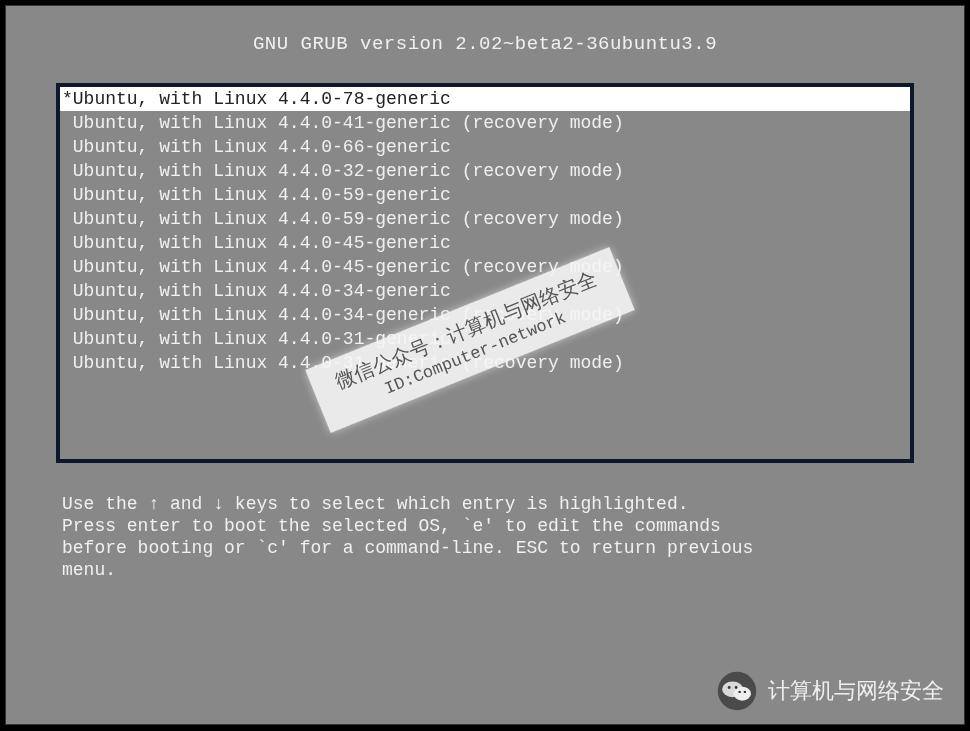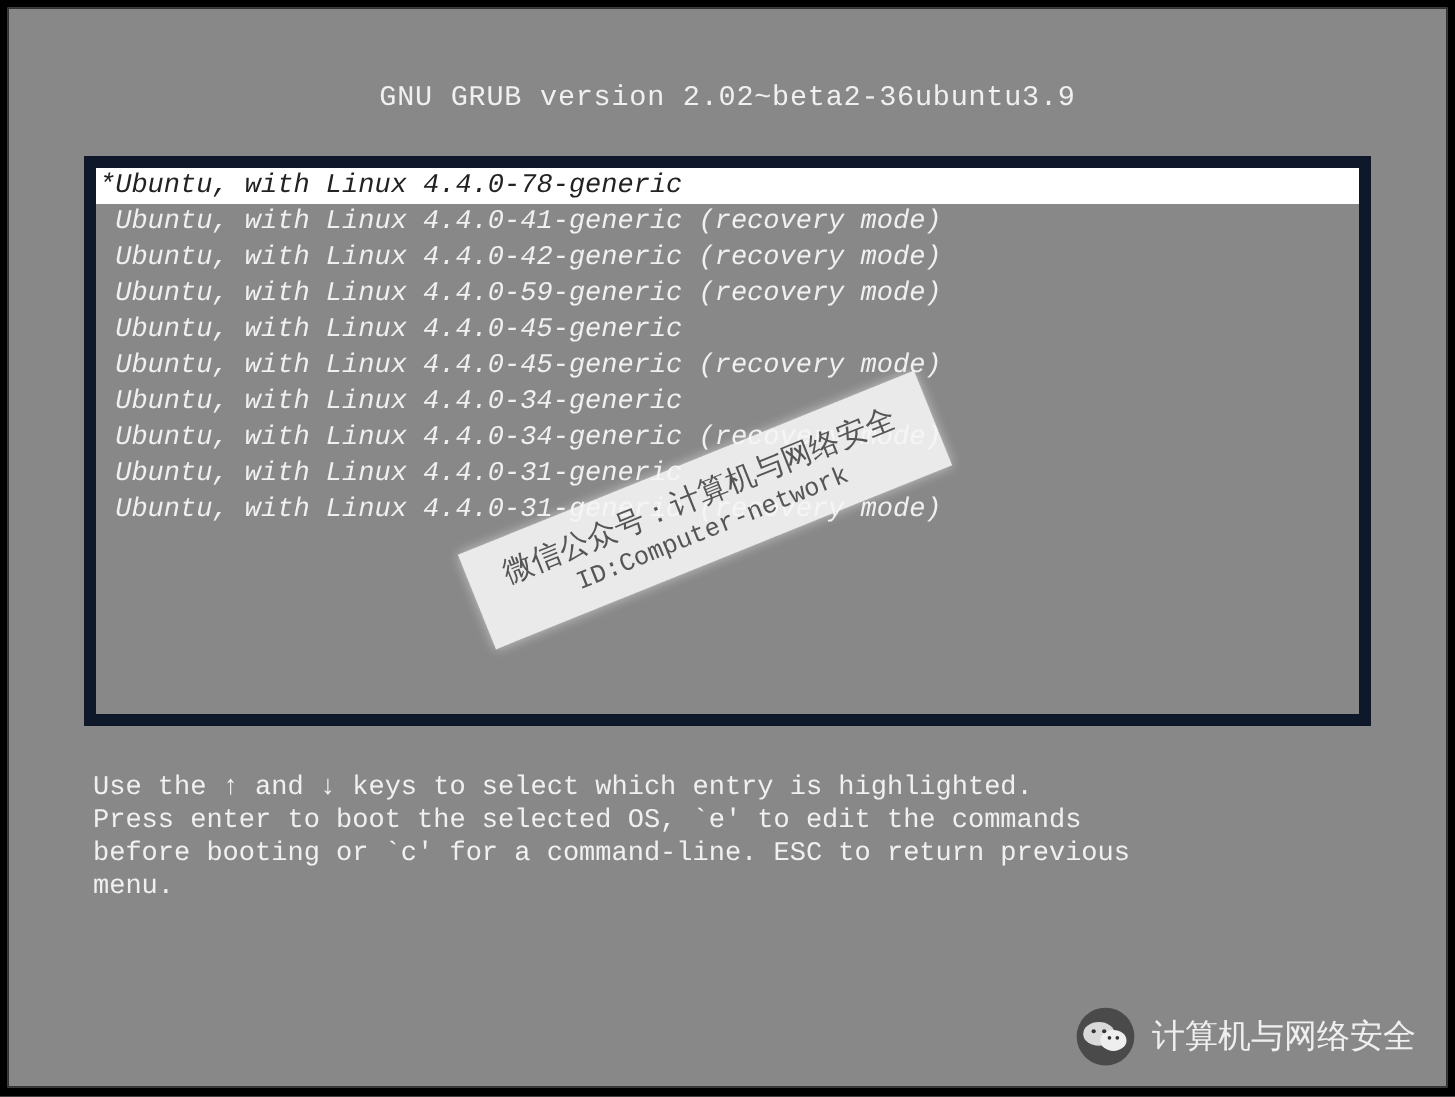--- a/index.html
+++ b/index.html
@@ -19,33 +19,32 @@
     width: 960px;
     height: 720px;
     margin: 5px;
     background: #888888;
     color: #ffffff;
     position: relative;
     border: 1px solid #333;
   }
   .grub-header {
     text-align: center;
-    padding-top: 48px;
+    padding-top: 27px;
     padding-bottom: 28px;
     font-size: 19px;
     letter-spacing: 0.5px;
     color: #f0f0f0;
   }
   .menu-box {
     margin: 0 50px;
-    border: 8px solid #0f172a;
+    border: 4px solid #0f172a;
     background: #888888;
     padding: 0;
     min-height: 380px;
-    font-style: italic;
   }
   .menu-item {
     font-size: 18px;
     line-height: 22px;
     padding: 1px 2px;
     white-space: pre;
     color: #f0f0f0;
     cursor: default;
   }
   .menu-item.selected {
@@ -107,21 +106,23 @@
 
 <div class="grub-screen">
 
   <div class="grub-header">
     <span>GNU GRUB  version 2.02~beta2-36ubuntu3.9</span>
   </div>
 
   <div class="menu-box" id="menu-box">
       <div class="menu-item selected">*Ubuntu, with Linux 4.4.0-78-generic</div>
       <div class="menu-item"> Ubuntu, with Linux 4.4.0-41-generic (recovery mode)</div>
-      <div class="menu-item"> Ubuntu, with Linux 4.4.0-42-generic (recovery mode)</div>
+      <div class="menu-item"> Ubuntu, with Linux 4.4.0-66-generic</div>
+      <div class="menu-item"> Ubuntu, with Linux 4.4.0-32-generic (recovery mode)</div>
+      <div class="menu-item"> Ubuntu, with Linux 4.4.0-59-generic</div>
       <div class="menu-item"> Ubuntu, with Linux 4.4.0-59-generic (recovery mode)</div>
       <div class="menu-item"> Ubuntu, with Linux 4.4.0-45-generic</div>
       <div class="menu-item"> Ubuntu, with Linux 4.4.0-45-generic (recovery mode)</div>
       <div class="menu-item"> Ubuntu, with Linux 4.4.0-34-generic</div>
       <div class="menu-item"> Ubuntu, with Linux 4.4.0-34-generic (recovery mode)</div>
       <div class="menu-item"> Ubuntu, with Linux 4.4.0-31-generic</div>
       <div class="menu-item"> Ubuntu, with Linux 4.4.0-31-generic (recovery mode)</div>
     </div>
 
   <div class="instructions">Use the ↑ and ↓ keys to select which entry is highlighted.

